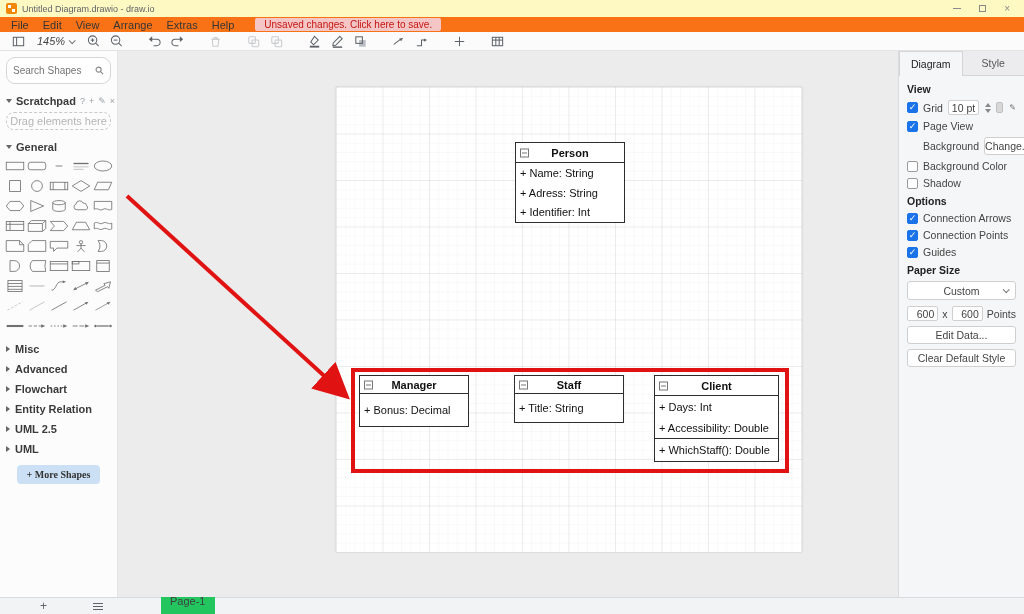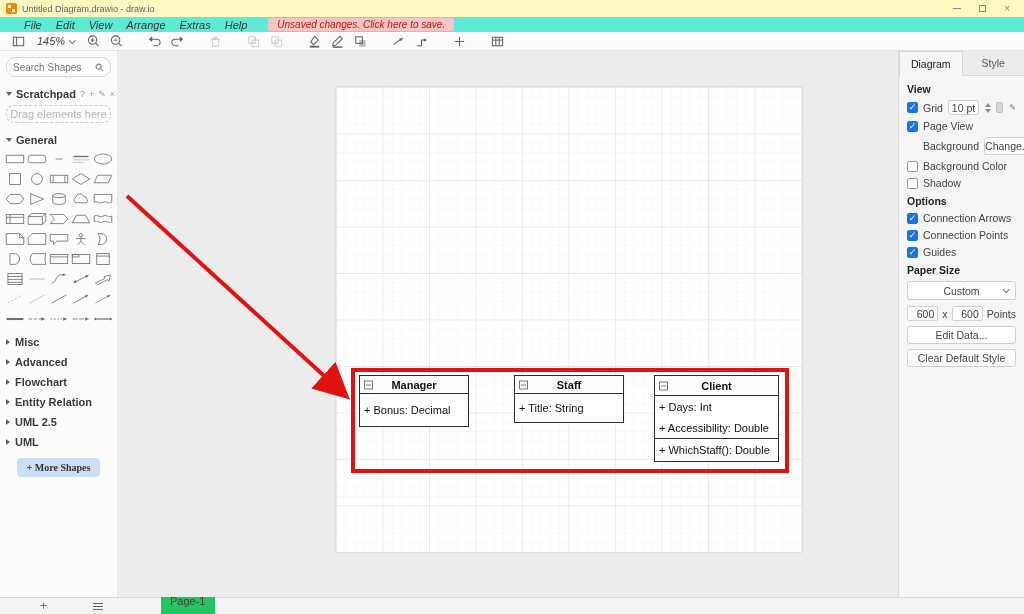--- a/index.html
+++ b/index.html
@@ -12,40 +12,40 @@
   .logo { width:11px; height:11px; background:#F08705; border-radius:2px; margin-right:5px; display:inline-block; position:relative; }
   .logo:before { content:""; position:absolute; left:2px; top:2px; width:3px; height:3px; background:#fff; }
   .logo:after { content:""; position:absolute; right:2px; bottom:2px; width:3px; height:3px; background:#fff; }
   .win-title { font-size:9px; color:#5f6368; }
   .win-controls { margin-left:auto; display:flex; align-items:center; gap:18px; padding-right:8px; }
   .wc { color:#8a8a8a; font-size:10px; line-height:10px; cursor:default; }
   .wc-min { display:inline-block; width:8px; border-top:1px solid #8a8a8a; height:0; }
   .wc-max { display:inline-block; width:7px; height:7px; border:1px solid #8a8a8a; }
 
   
-  .menubar { height:15px; background:#5eead4; display:flex; align-items:center; padding:0 17px; flex:0 0 auto;font-style:italic; }
+  .menubar { height:15px; background:#f97316; display:flex; align-items:center; padding:0 4px; flex:0 0 auto; }
   .menu-item { padding:0 7px; font-size:11px; color:#353535; cursor:default; }
   .unsaved-badge { margin-left:14px; background:#f5c6c6; color:#c4150f; font-size:10px; padding:1px 9px; border-radius:2px; cursor:pointer; }
 
   
   .toolbar { height:19px; background:#fbfbfb; border-bottom:1px solid #e3e3e3; display:flex; align-items:center; padding:0 8px; gap:3px; flex:0 0 auto; }
   .tb-btn { width:20px; height:17px; display:flex; align-items:center; justify-content:center; }
   .tb-btn svg { width:15px; height:15px; stroke:#5f6368; fill:none; stroke-width:1.1; }
   .tb-btn.disabled svg { stroke:#c9cbcf; }
   .tb-btn svg .fillpart { fill:#5f6368; stroke:none; }
   .zoom-select { display:flex; align-items:center; gap:4px; padding:0 6px; color:#444; cursor:pointer;font-style:italic; }
   .chev { width:5px; height:5px; border-right:1px solid #777; border-bottom:1px solid #777; transform:rotate(45deg) translateY(-1px); display:inline-block; }
   .tb-gap { width:12px; }
 
   
   .main { flex:1 1 auto; display:flex; min-height:0; }
 
   
   .sidebar { width:118px; background:#fcfcfc; border-right:1px solid #e5e5e5; padding:4px 4px 0 4px; flex:0 0 auto; overflow:hidden; }
-  .search-box { height:20px; background:#fff; border:1px solid #d6d6d6; border-radius:9px; display:flex; align-items:center; padding:0 6px; margin:2px 2px 8px 2px; }
+  .search-box { height:27px; background:#fff; border:1px solid #d6d6d6; border-radius:9px; display:flex; align-items:center; padding:0 6px; margin:2px 2px 8px 2px; }
   .search-box input { border:none; outline:none; width:80px; font-size:10px; color:#888; background:transparent; font-family:inherit; }
   .search-box svg { width:9px; height:9px; stroke:#8a8a8a; fill:none; stroke-width:1.3; margin-left:auto; }
   .section-head { display:flex; align-items:center; gap:4px; padding:3px 2px; font-weight:bold; color:#3b3b3b; cursor:pointer; }
   .tri-down { width:0; height:0; border-left:3.5px solid transparent; border-right:3.5px solid transparent; border-top:4.5px solid #666; display:inline-block; }
   .tri-right { width:0; height:0; border-top:3.5px solid transparent; border-bottom:3.5px solid transparent; border-left:4.5px solid #666; display:inline-block; }
   .scratch-icons { margin-left:auto; display:flex; gap:4px; color:#9aa0a6; font-size:9px; font-weight:normal; }
   .scratch-icons span { cursor:pointer; }
   .dropzone { border:1px dashed #c9c9c9; border-radius:8px; height:18px; display:flex; align-items:center; justify-content:center; color:#b5b5b5; font-size:11px; margin:2px 2px 8px 2px; }
   #shape-grid { display:grid; grid-template-columns:repeat(5,1fr); row-gap:5px; column-gap:1px; padding:2px 0 6px 0; }
   .shape-cell { height:15px; display:flex; align-items:center; justify-content:center; cursor:pointer; }
@@ -546,20 +546,31 @@
             <span class="tri-right"></span>
             <span>UML</span>
           </div>
         </div>
       <button class="more-shapes">+ More Shapes</button>
     </div>
 
     <div class="canvas">
       <div class="page"></div>
 
+      <div class="uml-class" style="left:397px;top:91px;width:110px;height:81px">
+        <div class="uml-header" style="height:20px">
+          <span class="collapse-icon"></span>
+          <span>Person</span>
+        </div>
+        <div class="uml-attrs" style="flex:1">
+          <div class="uml-row">+ Name: String</div>
+          <div class="uml-row">+ Adress: String</div>
+          <div class="uml-row">+ Identifier: Int</div>
+        </div>
+      </div>
 
 
       <div class="uml-class" style="left:241px;top:324px;width:110px;height:52px">
         <div class="uml-header" style="height:18px">
           <span class="collapse-icon"></span>
           <span>Manager</span>
         </div>
         <div class="uml-attrs" style="flex:1">
           <div class="uml-row">+ Bonus: Decimal</div>
         </div>

